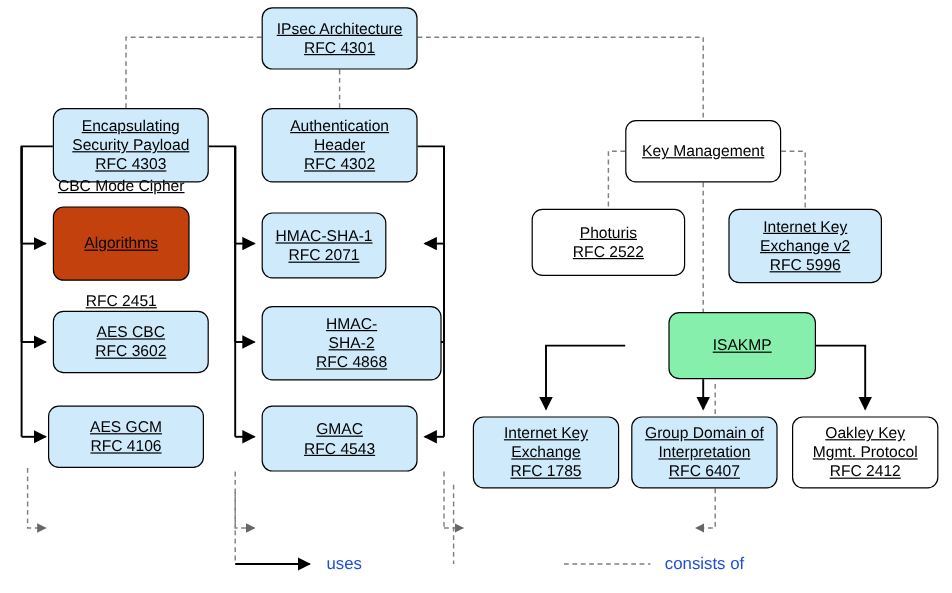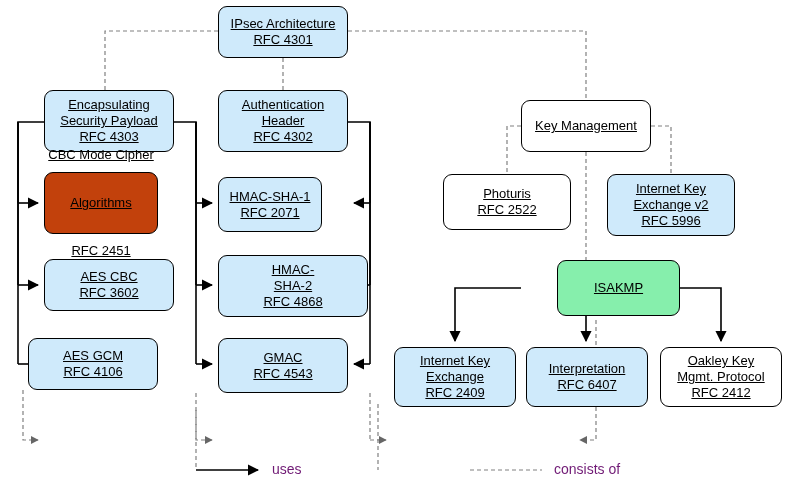--- a/index.html
+++ b/index.html
@@ -42,21 +42,21 @@
     z-index: 3;
   }
   .node .ln {
     display: block;
     white-space: nowrap;
     text-decoration: underline;
   }
   .legend-item {
     position: absolute;
     font-size: 14px;
-    color: #701a75;
+    color: #1d4ed8;
     white-space: nowrap;
     z-index: 4;
   }
 </style>
 </head>
 <body>
 
 <div id="canvas">
 
   <svg id="edges" viewBox="0 0 793 494" xmlns="http://www.w3.org/2000/svg">
@@ -156,21 +156,21 @@
     </div>
   <div class="node" style="left: 44px; top: 259px; width: 130px; height: 52px; background: rgb(207, 234, 251); border-color: rgb(0, 0, 0);">
       <span class="ln">AES CBC</span>
       <span class="ln">RFC 3602</span>
     </div>
   <div class="node" style="left: 218px; top: 255px; width: 150px; height: 62px; background: rgb(207, 234, 251); border-color: rgb(0, 0, 0);">
       <span class="ln">HMAC-</span>
       <span class="ln">SHA-2</span>
       <span class="ln">RFC 4868</span>
     </div>
-  <div class="node" style="left: 28px; top: 338px; width: 130px; height: 52px; background: rgb(207, 234, 251); border-color: rgb(0, 0, 0);">
+  <div class="node" style="left: 40px; top: 338px; width: 130px; height: 52px; background: rgb(207, 234, 251); border-color: rgb(0, 0, 0);">
       <span class="ln">AES GCM</span>
       <span class="ln">RFC 4106</span>
     </div>
   <div class="node" style="left: 218px; top: 338px; width: 130px; height: 55px; background: rgb(207, 234, 251); border-color: rgb(0, 0, 0);">
       <span class="ln">GMAC</span>
       <span class="ln">RFC 4543</span>
     </div>
   <div class="node" style="left: 521px; top: 100px; width: 130px; height: 52px; background: rgb(255, 255, 255); border-color: rgb(0, 0, 0);">
       <span class="ln">Key Management</span>
     </div>
@@ -182,23 +182,24 @@
       <span class="ln">Internet Key</span>
       <span class="ln">Exchange v2</span>
       <span class="ln">RFC 5996</span>
     </div>
   <div class="node" style="left: 521px; top: 260px; width: 123px; height: 56px; background: #86efac; border-color: rgb(0, 0, 0); margin-left: 36px;">
       <span class="ln">ISAKMP</span>
     </div>
   <div class="node" style="left: 394px; top: 347px; width: 122px; height: 60px; background: rgb(207, 234, 251); border-color: rgb(0, 0, 0);">
       <span class="ln">Internet Key</span>
       <span class="ln">Exchange</span>
-      <span class="ln">RFC 2409</span>
+      <span class="ln">RFC 1785</span>
     </div>
   <div class="node" style="left: 526px; top: 347px; width: 122px; height: 60px; background: rgb(207, 234, 251); border-color: rgb(0, 0, 0);">
+      <span class="ln">Group Domain of</span>
       <span class="ln">Interpretation</span>
       <span class="ln">RFC 6407</span>
     </div>
   <div class="node" style="left: 660px; top: 347px; width: 122px; height: 60px; background: rgb(255, 255, 255); border-color: rgb(0, 0, 0);">
       <span class="ln">Oakley Key</span>
       <span class="ln">Mgmt. Protocol</span>
       <span class="ln">RFC 2412</span>
     </div>
 
   <div class="legend-item" style="left:272px; top:461px;">uses</div>

